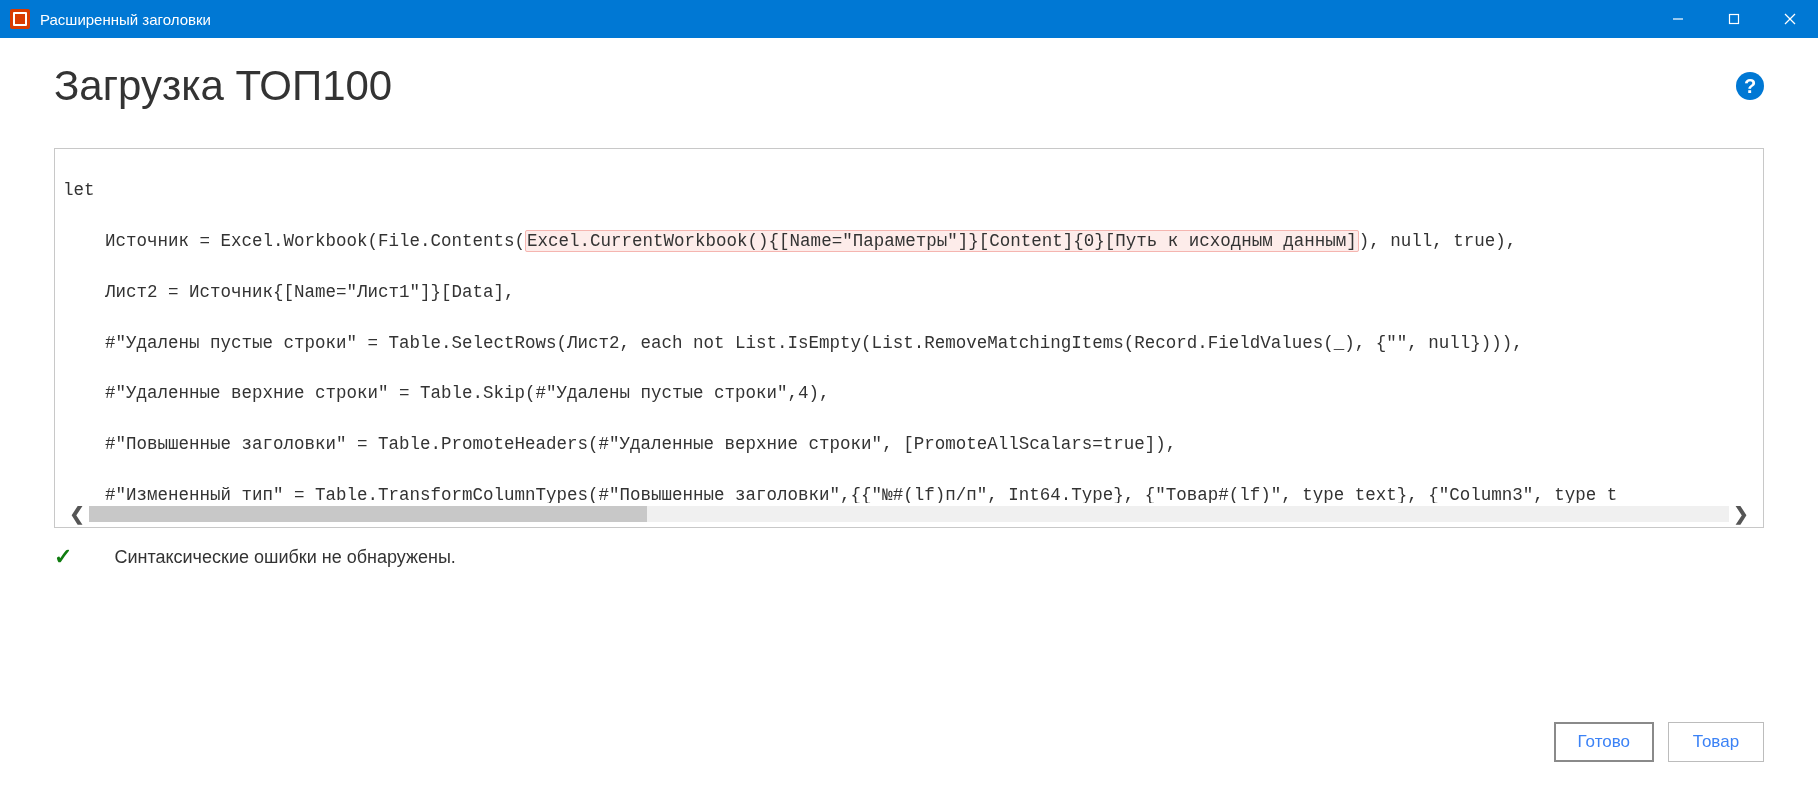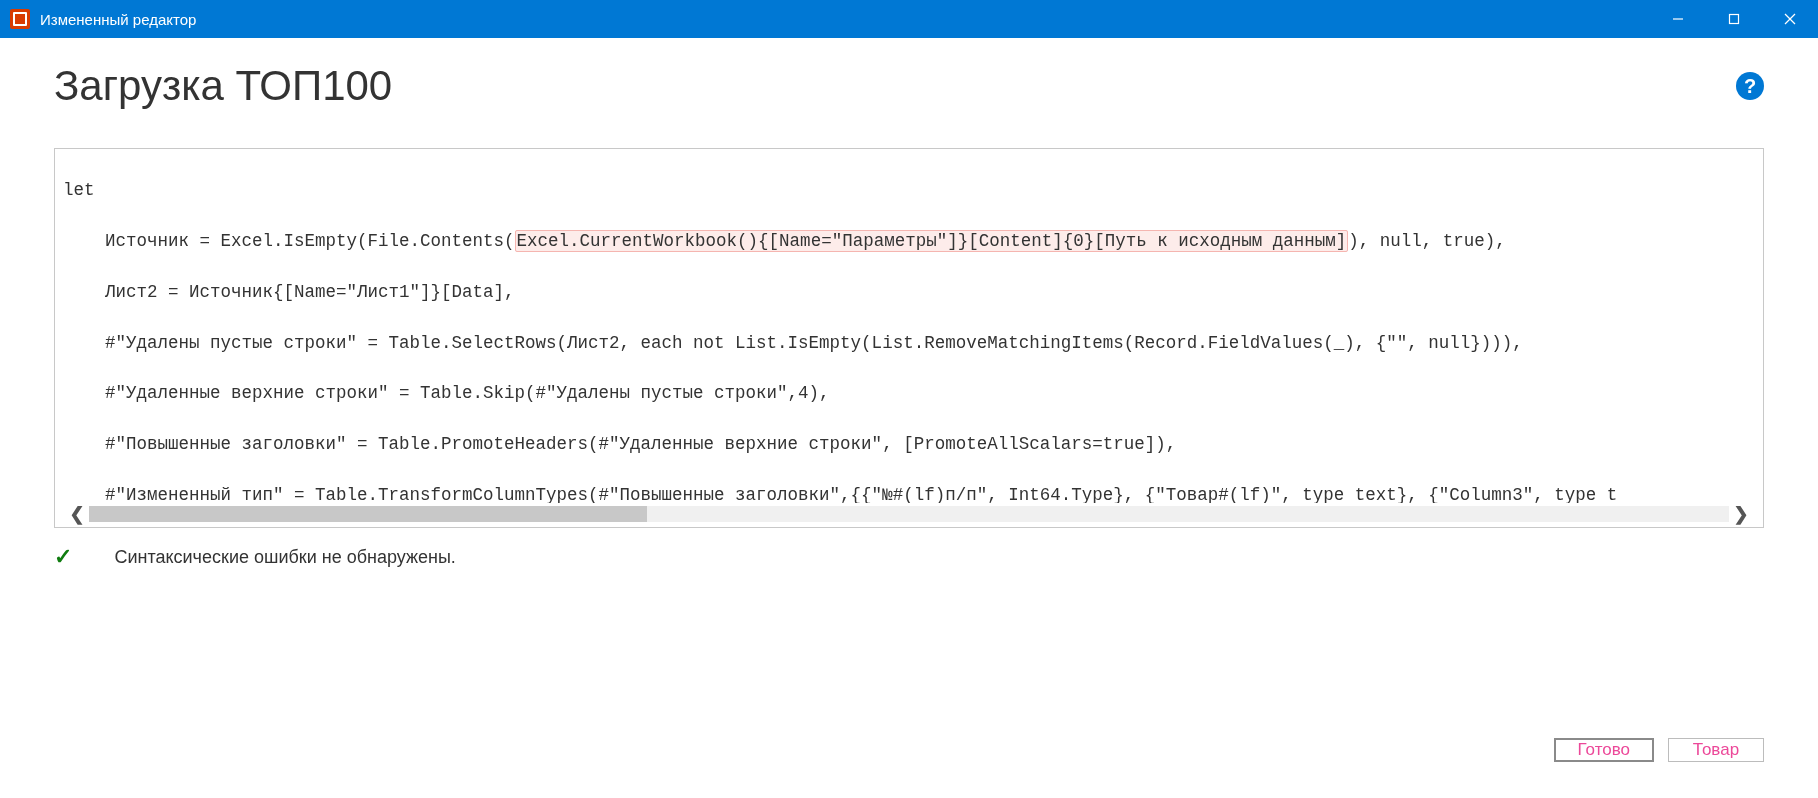--- a/index.html
+++ b/index.html
@@ -133,40 +133,40 @@
   }
   .button-row {
     position: absolute;
     right: 54px;
     bottom: 36px;
     display: flex;
     gap: 14px;
   }
   .btn {
     min-width: 96px;
-    height: 24px;
+    height: 40px;
     padding: 0 22px;
     background: #fff;
     border: 1px solid #bcbcbc;
     font-size: 17px;
-    color: #ec4899;
+    color: #3b82f6;
     display: flex;
     align-items: center;
     justify-content: center;
   }
   .btn.primary {
     border: 2px solid #8a8a8a;
   }
 </style>
 </head>
 <body>
 
 <div class="titlebar">
   <div class="app-icon"></div>
-  <div class="title">Измененный редактор</div>
+  <div class="title">Расширенный заголовки</div>
   <div class="winbtns">
     <div class="winbtn">
       <svg width="12" height="12">
           <line x1="1" y1="6" x2="11" y2="6"></line>
         </svg>
     </div>
     <div class="winbtn">
       <svg width="12" height="12">
           <rect x="1.5" y="1.5" width="9" height="9"></rect>
         </svg>
@@ -182,21 +182,21 @@
 
 <div class="content">
   <div class="header-row">
     <div class="page-title">Загрузка ТОП100</div>
     <div class="help-icon">?</div>
   </div>
 
   <div class="editor-box">
     <div class="editor-content">
 <span class="code-line"><span>let</span></span>
-<span class="code-line"><span class="indent"></span><span>Источник = Excel.IsEmpty(File.Contents(</span><span class="highlight-span">Excel.CurrentWorkbook(){[Name="Параметры"]}[Content]{0}[Путь к исходным данным]</span><span>), null, true),</span></span>
+<span class="code-line"><span class="indent"></span><span>Источник = Excel.Workbook(File.Contents(</span><span class="highlight-span">Excel.CurrentWorkbook(){[Name="Параметры"]}[Content]{0}[Путь к исходным данным]</span><span>), null, true),</span></span>
 <span class="code-line"><span class="indent"></span><span>Лист2 = Источник{[Name="Лист1"]}[Data],</span></span>
 <span class="code-line"><span class="indent"></span><span>#"Удалены пустые строки" = Table.SelectRows(Лист2, each not List.IsEmpty(List.RemoveMatchingItems(Record.FieldValues(_), {"", null}))),</span></span>
 <span class="code-line"><span class="indent"></span><span>#"Удаленные верхние строки" = Table.Skip(#"Удалены пустые строки",4),</span></span>
 <span class="code-line"><span class="indent"></span><span>#"Повышенные заголовки" = Table.PromoteHeaders(#"Удаленные верхние строки", [PromoteAllScalars=true]),</span></span>
 <span class="code-line"><span class="indent"></span><span>#"Измененный тип" = Table.TransformColumnTypes(#"Повышенные заголовки",{{"№#(lf)п/п", Int64.Type}, {"Товар#(lf)", type text}, {"Column3", type t</span></span>
 
 
 
 
 

